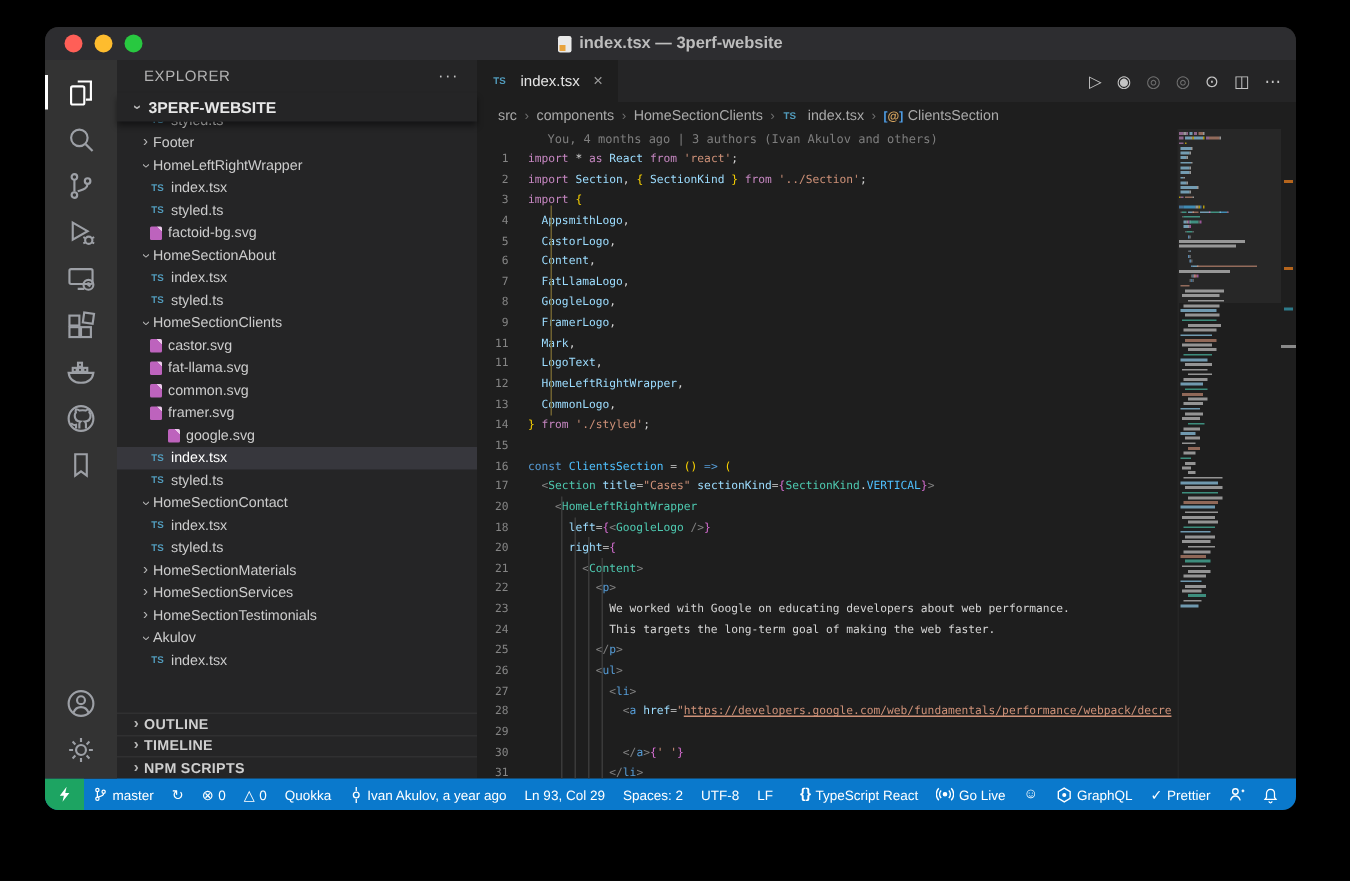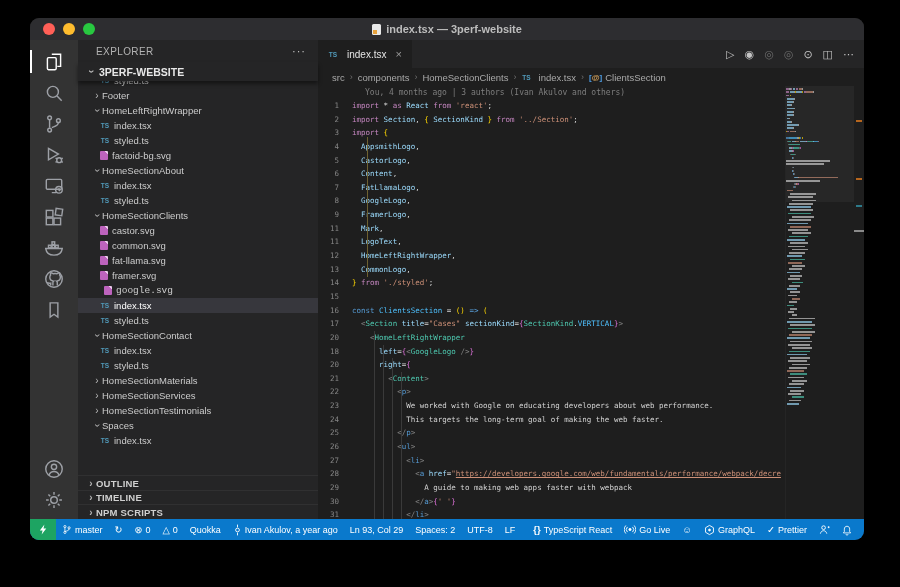--- a/index.html
+++ b/index.html
@@ -234,31 +234,31 @@
           <div class="tree-row" style="padding-left: 14px;">
             <span class="chev open">›</span>
             <span>HomeSectionClients</span>
           </div>
           <div class="tree-row" style="padding-left: 22px;">
             <span class="ficon svgi"></span>
             <span>castor.svg</span>
           </div>
           <div class="tree-row" style="padding-left: 22px;">
             <span class="ficon svgi"></span>
+            <span>fat-llama.svg</span>
+          </div>
+          <div class="tree-row" style="padding-left: 22px;">
+            <span class="ficon svgi"></span>
             <span>common.svg</span>
-          </div>
-          <div class="tree-row" style="padding-left: 22px;">
-            <span class="ficon svgi"></span>
-            <span>fat-llama.svg</span>
           </div>
           <div class="tree-row" style="padding-left: 22px;">
             <span class="ficon svgi"></span>
             <span>framer.svg</span>
           </div>
-          <div class="tree-row" style="padding-left: 26px; font-family: Liberation Mono, monospace;">
+          <div class="tree-row" style="padding-left: 34px;">
             <span class="ficon svgi"></span>
             <span>google.svg</span>
           </div>
           <div class="tree-row selected" style="padding-left: 22px;">
             <span class="ficon ts">TS</span>
             <span>index.tsx</span>
           </div>
           <div class="tree-row" style="padding-left: 22px;">
             <span class="ficon ts">TS</span>
             <span>styled.ts</span>
@@ -282,21 +282,21 @@
           <div class="tree-row" style="padding-left: 14px;">
             <span class="chev">›</span>
             <span>HomeSectionServices</span>
           </div>
           <div class="tree-row" style="padding-left: 14px;">
             <span class="chev">›</span>
             <span>HomeSectionTestimonials</span>
           </div>
           <div class="tree-row" style="padding-left: 14px;">
             <span class="chev open">›</span>
-            <span>Spaces</span>
+            <span>Akulov</span>
           </div>
           <div class="tree-row" style="padding-left: 22px;">
             <span class="ficon ts">TS</span>
             <span>index.tsx</span>
           </div>
         </div>
       <div class="sb-sections">
           <div class="section-row">
             <span class="chev">›</span>
             <span>OUTLINE</span>
@@ -382,21 +382,21 @@
               <div class="code-row"><span class="ln">18</span><span class="ltext"><span class="tk-def">      </span><span class="tk-var">left</span><span class="tk-def">=</span><span class="tk-b2">{</span><span class="tk-ab">&lt;</span><span class="tk-cls">GoogleLogo</span><span class="tk-def"> </span><span class="tk-ab">/&gt;</span><span class="tk-b2">}</span></span></div>
               <div class="code-row"><span class="ln">20</span><span class="ltext"><span class="tk-def">      </span><span class="tk-var">right</span><span class="tk-def">=</span><span class="tk-b2">{</span></span></div>
               <div class="code-row"><span class="ln">21</span><span class="ltext"><span class="tk-def">        </span><span class="tk-ab">&lt;</span><span class="tk-cls">Content</span><span class="tk-ab">&gt;</span></span></div>
               <div class="code-row"><span class="ln">22</span><span class="ltext"><span class="tk-def">          </span><span class="tk-ab">&lt;</span><span class="tk-tag">p</span><span class="tk-ab">&gt;</span></span></div>
               <div class="code-row"><span class="ln">23</span><span class="ltext"><span class="tk-def">            We worked with Google on educating developers about web performance.</span></span></div>
               <div class="code-row"><span class="ln">24</span><span class="ltext"><span class="tk-def">            This targets the long-term goal of making the web faster.</span></span></div>
               <div class="code-row"><span class="ln">25</span><span class="ltext"><span class="tk-def">          </span><span class="tk-ab">&lt;/</span><span class="tk-tag">p</span><span class="tk-ab">&gt;</span></span></div>
               <div class="code-row"><span class="ln">26</span><span class="ltext"><span class="tk-def">          </span><span class="tk-ab">&lt;</span><span class="tk-tag">ul</span><span class="tk-ab">&gt;</span></span></div>
               <div class="code-row"><span class="ln">27</span><span class="ltext"><span class="tk-def">            </span><span class="tk-ab">&lt;</span><span class="tk-tag">li</span><span class="tk-ab">&gt;</span></span></div>
               <div class="code-row"><span class="ln">28</span><span class="ltext"><span class="tk-def">              </span><span class="tk-ab">&lt;</span><span class="tk-tag">a</span><span class="tk-def"> </span><span class="tk-var">href</span><span class="tk-def">=</span><span class="tk-str">"</span><span class="tk-lnk">https://developers.google.com/web/fundamentals/performance/webpack/decre</span></span></div>
-              <div class="code-row"><span class="ln">29</span><span class="ltext"><span class="tk-def">                A guide to making web apps faster with webpack</span></span></div>
+              <div class="code-row"><span class="ln">29</span></div>
               <div class="code-row"><span class="ln">30</span><span class="ltext"><span class="tk-def">              </span><span class="tk-ab">&lt;/</span><span class="tk-tag">a</span><span class="tk-ab">&gt;</span><span class="tk-b2">{</span><span class="tk-str">' '</span><span class="tk-b2">}</span></span></div>
               <div class="code-row"><span class="ln">31</span><span class="ltext"><span class="tk-def">            </span><span class="tk-ab">&lt;/</span><span class="tk-tag">li</span><span class="tk-ab">&gt;</span></span></div>
             </div>
         </div>
         <div class="minimap">
           <div class="mm-view"></div>
           <div id="mm-content" style="position:relative;padding-top:2px;">
               <div class="mm-row">
                 <span style="width: 3.3px; background: rgb(197, 134, 192);"></span>
                 <span style="width: 1.65px; background: rgb(212, 212, 212);"></span>

